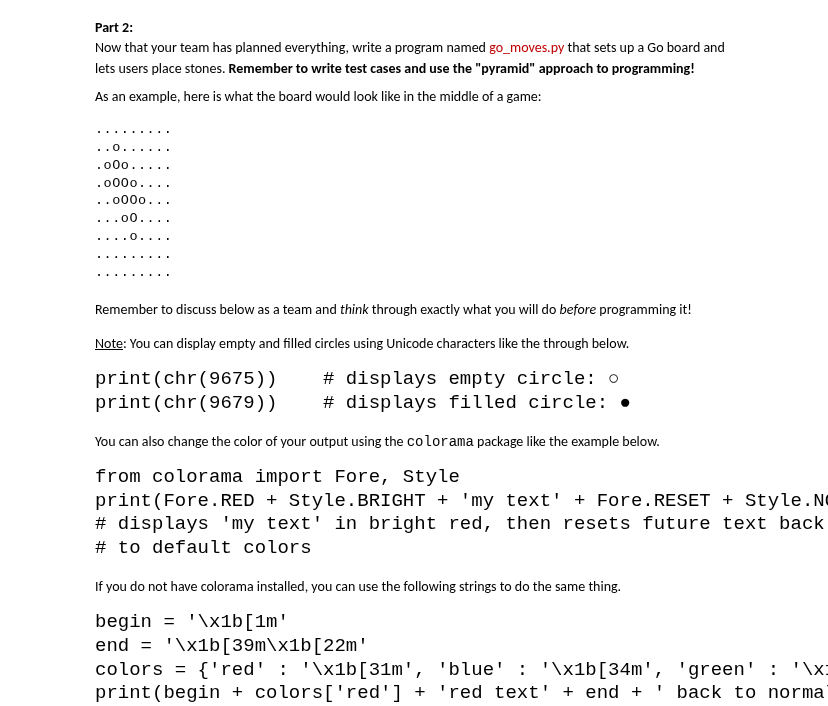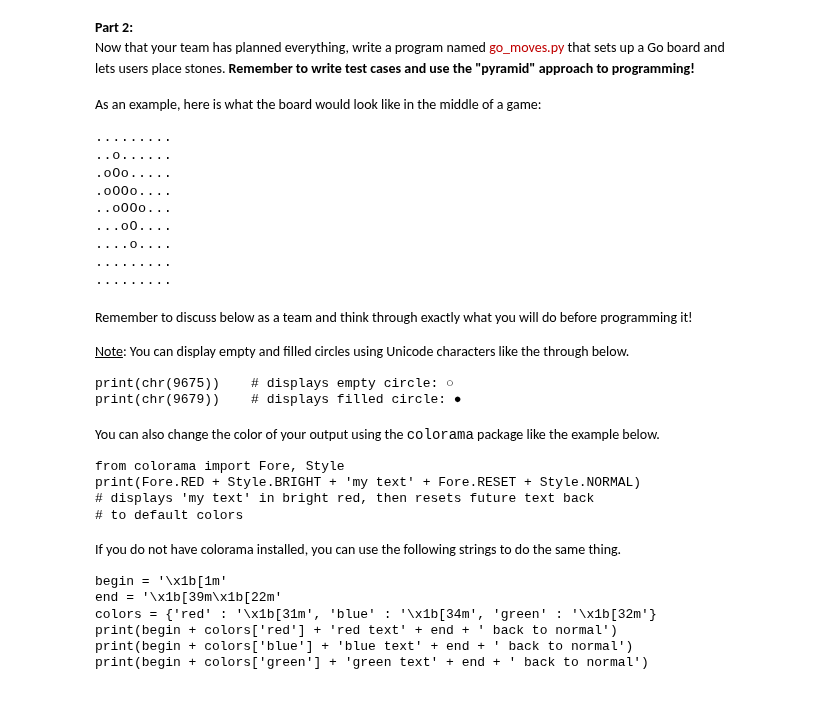--- a/index.html
+++ b/index.html
@@ -14,40 +14,41 @@
       padding: 18px 95px 30px 95px;
       font-size: 14px;
       color: #000;
       line-height: 1.45;
     }
     .part-heading {
       font-weight: bold;
       margin-bottom: 0;
     }
     .intro-para {
-      margin-bottom: 16px;
+      margin-bottom: 8px;
     }
     .filename {
       color: #c00000;
     }
     .bold {
       font-weight: bold;
     }
     .body-para {
       margin-bottom: 14px;
     }
     .italic {
+      font-style: italic;
     }
     .underline {
       text-decoration: underline;
       text-align: center;
     }
     .code-block {
       font-family: "Courier New", monospace;
-      font-size: 13px;
+      font-size: 19px;
       white-space: pre;
       line-height: 1.25;
       margin-bottom: 16px;
     }
     .board-block {
       font-family: "Courier New", monospace;
       font-size: 13.5px;
       white-space: pre;
       line-height: 1.32;
       margin-bottom: 18px;

